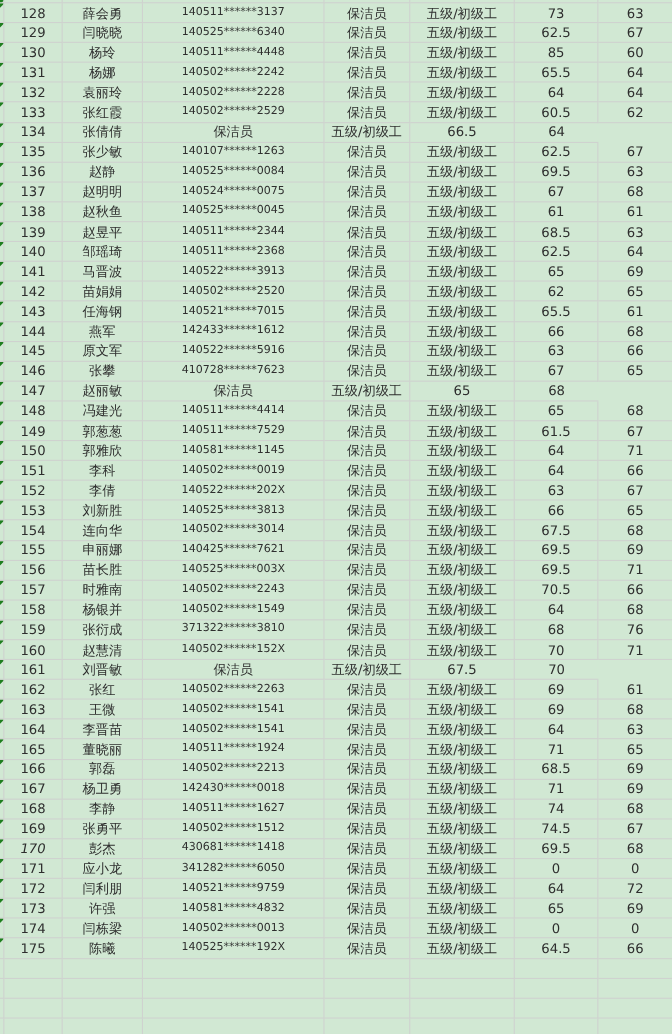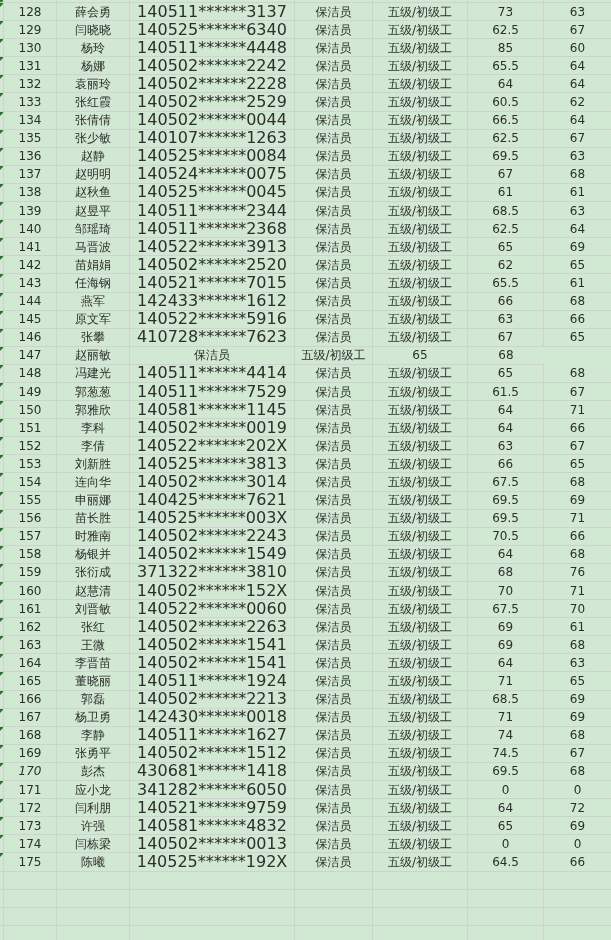--- a/index.html
+++ b/index.html
@@ -29,21 +29,21 @@
     border-bottom:1px solid #cfd2cf;
     display:flex;
     align-items:center;
     justify-content:center;
     white-space:nowrap;
     overflow:hidden;
     line-height:1;
     letter-spacing:0px;
   }
   .cell:last-child{border-right:none;}
-  .cell.idnum{font-size:16px;}
+  .cell.idnum{font-size:10px;}
   .tri{
     position:absolute;
     top:0;left:0;
     width:0;height:0;
     border-style:solid;
     border-width:4px 4px 0 0;
     border-color:#1e7e1e transparent transparent transparent;
   }
 </style>
 </head>
@@ -141,21 +141,20 @@
     <div class="cell c5" style="border-right-color: rgb(207, 210, 207); border-bottom-color: rgb(207, 210, 207);">60.5</div>
     <div class="cell c6" style="border-right-color: rgb(207, 210, 207); border-bottom-color: rgb(207, 210, 207);">62</div>
   </div>
 
   <div class="row">
     <div class="cell c-tri" style="border-right-color: rgb(207, 210, 207); border-bottom-color: rgb(207, 210, 207);">
       <span class="tri" style="border-top-color: rgb(30, 126, 30);"></span>
     </div>
     <div class="cell c0" style="border-right-color: rgb(207, 210, 207); border-bottom-color: rgb(207, 210, 207);">134</div>
     <div class="cell c1" style="border-right-color: rgb(207, 210, 207); border-bottom-color: rgb(207, 210, 207);">张倩倩</div>
-    <div class="cell c2 idnum" style="border-right-color: rgb(207, 210, 207); border-bottom-color: rgb(207, 210, 207);">140502******0044</div>
     <div class="cell c3" style="border-right-color: rgb(207, 210, 207); border-bottom-color: rgb(207, 210, 207);">保洁员</div>
     <div class="cell c4" style="border-right-color: rgb(207, 210, 207); border-bottom-color: rgb(207, 210, 207);">五级/初级工</div>
     <div class="cell c5" style="border-right-color: rgb(207, 210, 207); border-bottom-color: rgb(207, 210, 207);">66.5</div>
     <div class="cell c6" style="border-right-color: rgb(207, 210, 207); border-bottom-color: rgb(207, 210, 207);">64</div>
   </div>
 
   <div class="row">
     <div class="cell c-tri" style="border-right-color: rgb(207, 210, 207); border-bottom-color: rgb(207, 210, 207);">
       <span class="tri" style="border-top-color: rgb(30, 126, 30);"></span>
     </div>
@@ -491,21 +490,20 @@
     <div class="cell c5" style="border-right-color: rgb(207, 210, 207); border-bottom-color: rgb(207, 210, 207);">70</div>
     <div class="cell c6" style="border-right-color: rgb(207, 210, 207); border-bottom-color: rgb(207, 210, 207);">71</div>
   </div>
 
   <div class="row">
     <div class="cell c-tri" style="border-right-color: rgb(207, 210, 207); border-bottom-color: rgb(207, 210, 207);">
       <span class="tri" style="border-top-color: rgb(30, 126, 30);"></span>
     </div>
     <div class="cell c0" style="border-right-color: rgb(207, 210, 207); border-bottom-color: rgb(207, 210, 207);">161</div>
     <div class="cell c1" style="border-right-color: rgb(207, 210, 207); border-bottom-color: rgb(207, 210, 207);">刘晋敏</div>
-    <div class="cell c2 idnum" style="border-right-color: rgb(207, 210, 207); border-bottom-color: rgb(207, 210, 207);">140522******0060</div>
     <div class="cell c3" style="border-right-color: rgb(207, 210, 207); border-bottom-color: rgb(207, 210, 207);">保洁员</div>
     <div class="cell c4" style="border-right-color: rgb(207, 210, 207); border-bottom-color: rgb(207, 210, 207);">五级/初级工</div>
     <div class="cell c5" style="border-right-color: rgb(207, 210, 207); border-bottom-color: rgb(207, 210, 207);">67.5</div>
     <div class="cell c6" style="border-right-color: rgb(207, 210, 207); border-bottom-color: rgb(207, 210, 207);">70</div>
   </div>
 
   <div class="row">
     <div class="cell c-tri" style="border-right-color: rgb(207, 210, 207); border-bottom-color: rgb(207, 210, 207);">
       <span class="tri" style="border-top-color: rgb(30, 126, 30);"></span>
     </div>

